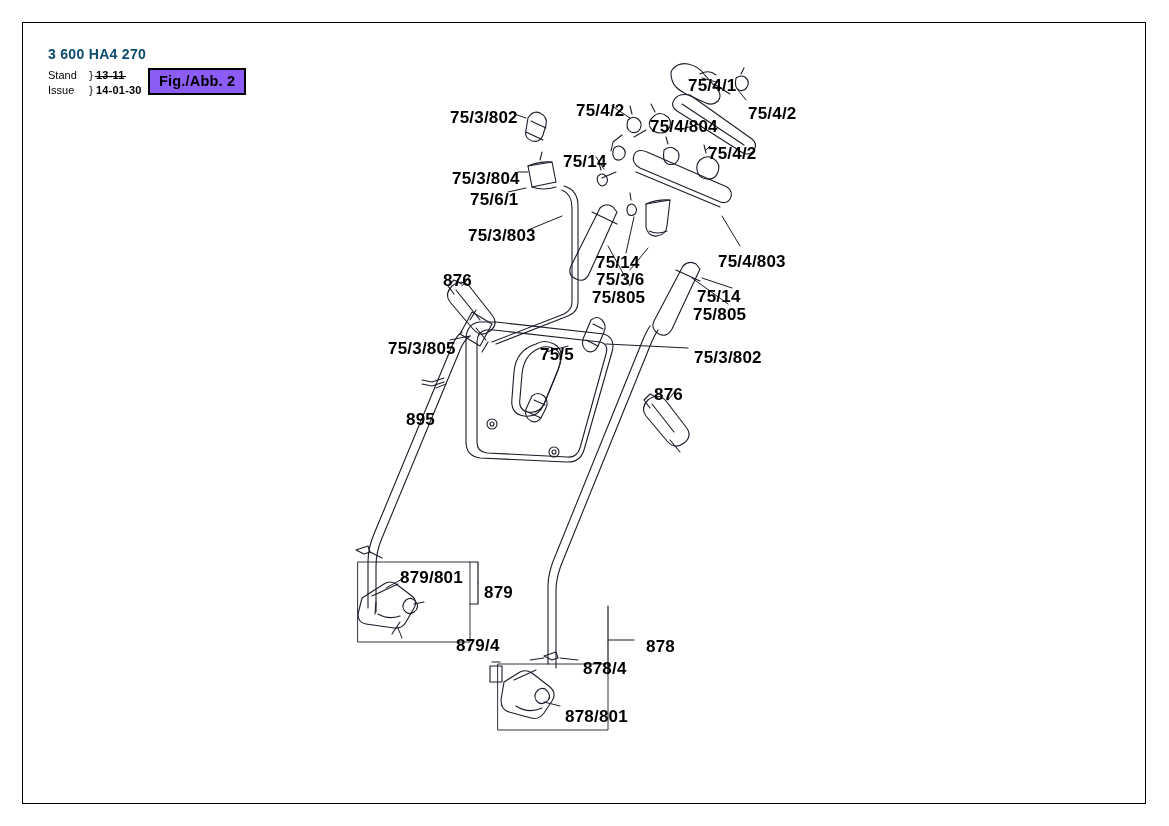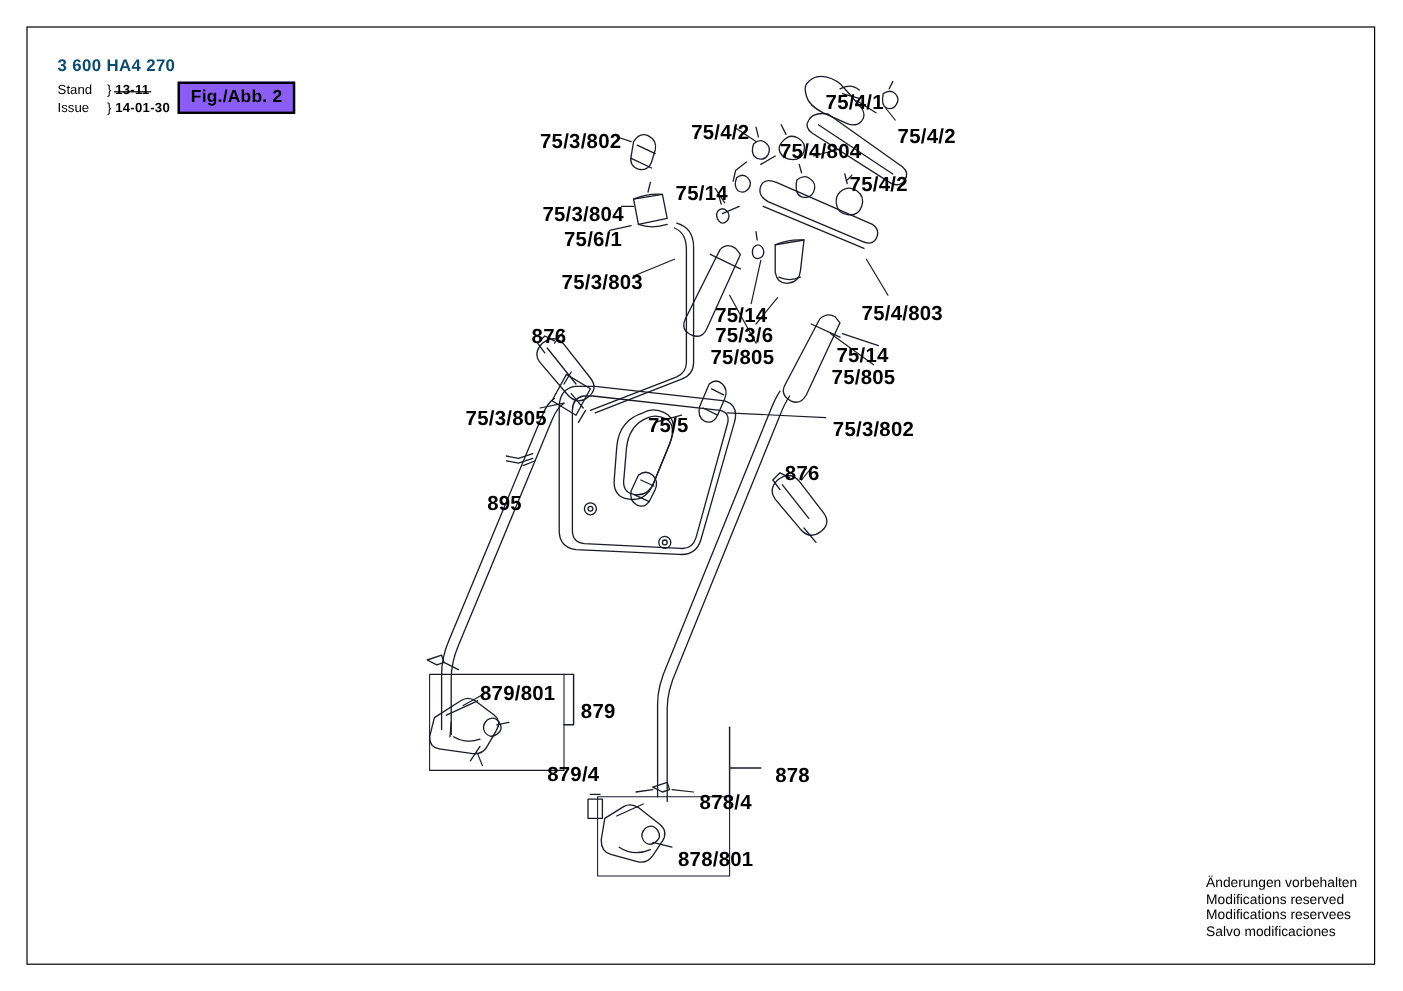--- a/index.html
+++ b/index.html
@@ -131,26 +131,20 @@
     </div>
     <div class="row">
       <span class="lbl">Issue</span>
       <span class="brace">}</span>
       <span class="val">14-01-30</span>
     </div>
   </div>
 
   <div class="fig-box">Fig./Abb. 2</div>
 
-  <div class="footer">
-    <div>Änderungen vorbehalten</div>
-    <div>Modifications reserved</div>
-    <div>Modifications reservees</div>
-    <div>Salvo modificaciones</div>
-  </div>
 
   <svg id="art" viewBox="0 0 1169 826">
     <g fill="none" stroke="#1b1b2a" stroke-width="1.1" stroke-linecap="round" stroke-linejoin="round">
 
       <g>
         <path d="M672 70 q6 -8 16 -6 q10 2 16 10 l14 16 q4 6 0 11 q-5 5 -12 2 l-20 -9 q-12 -6 -14 -14 q-2 -7 0 -10 z"></path>
         <path d="M700 74 q9 -5 16 1"></path>
         <path d="M714 84 l16 10"></path>
         <path d="M736 78 q6 -4 10 0 q4 4 1 9 q-3 5 -8 3 q-5 -2 -3 -12 z"></path>
         <path d="M741 74 l3 -6"></path>

